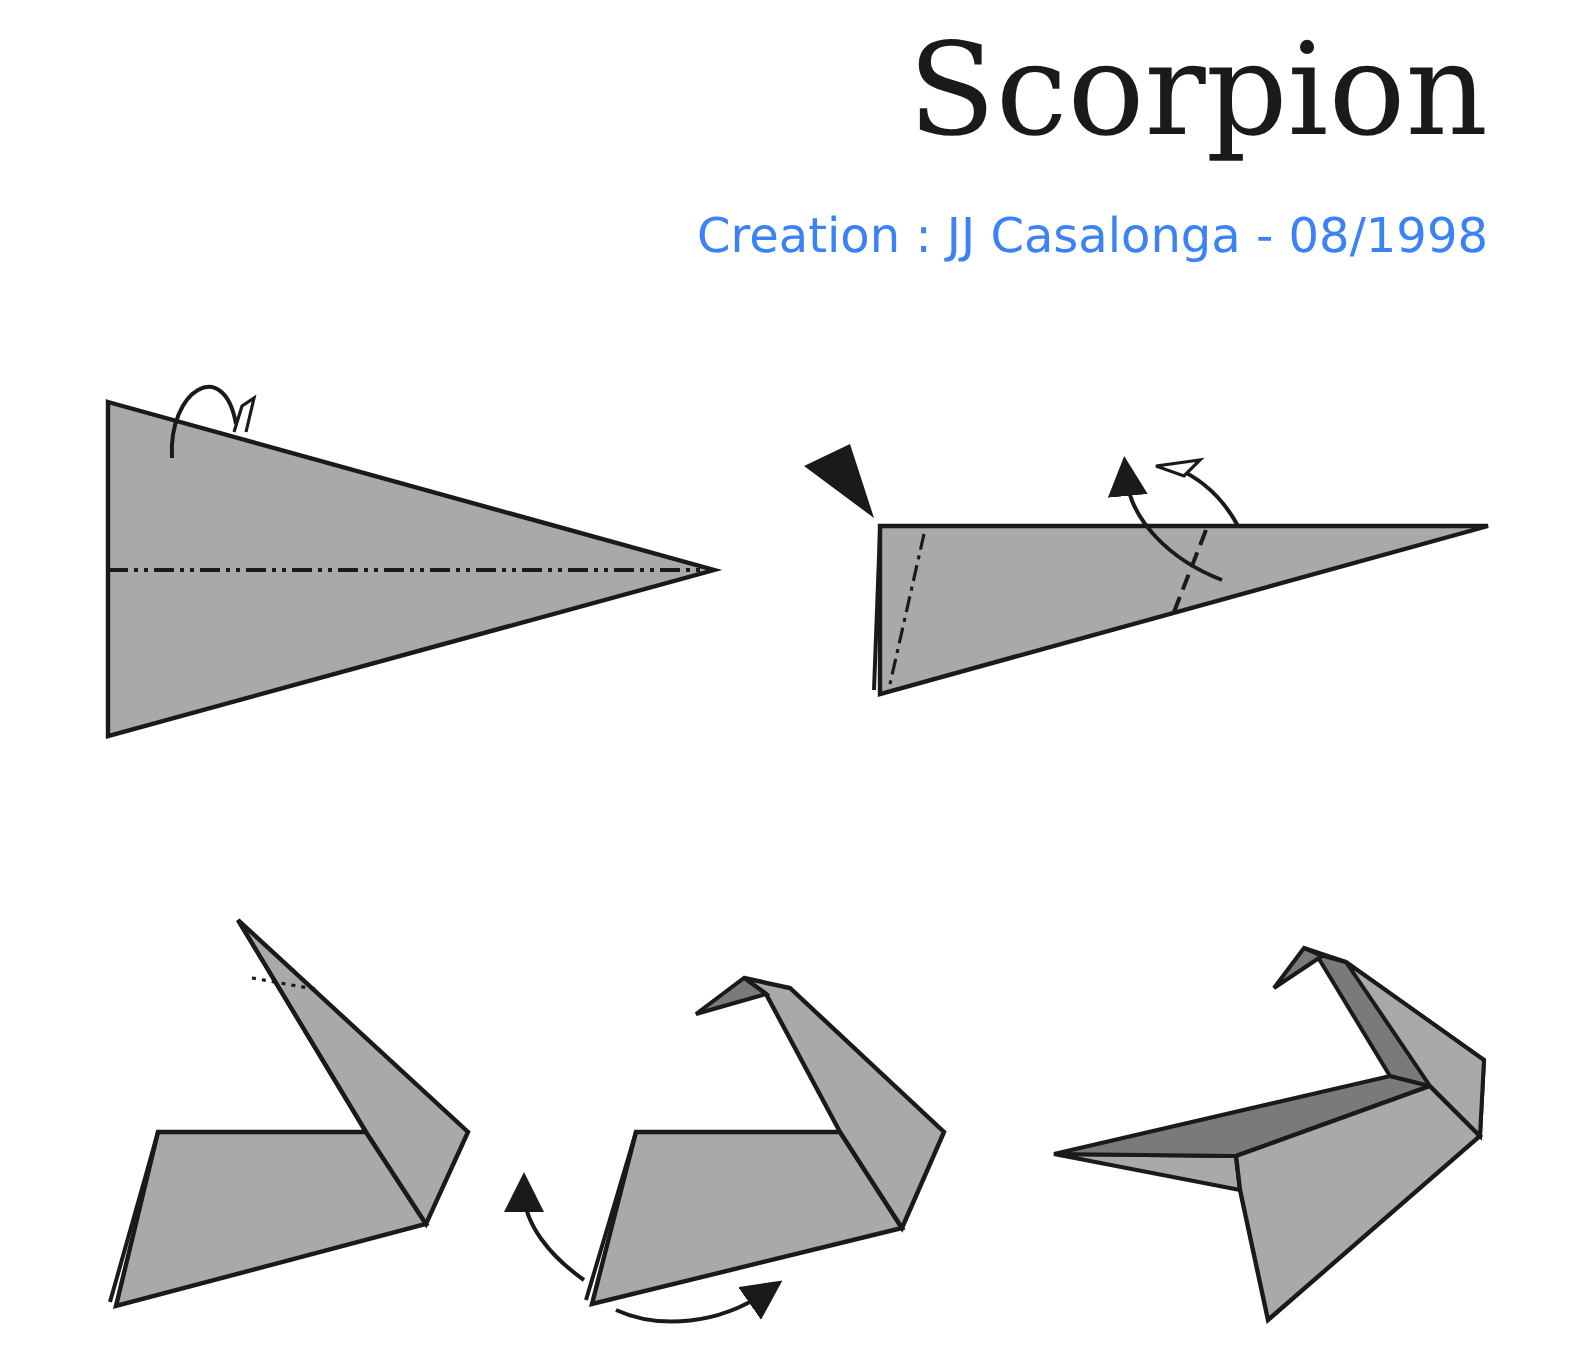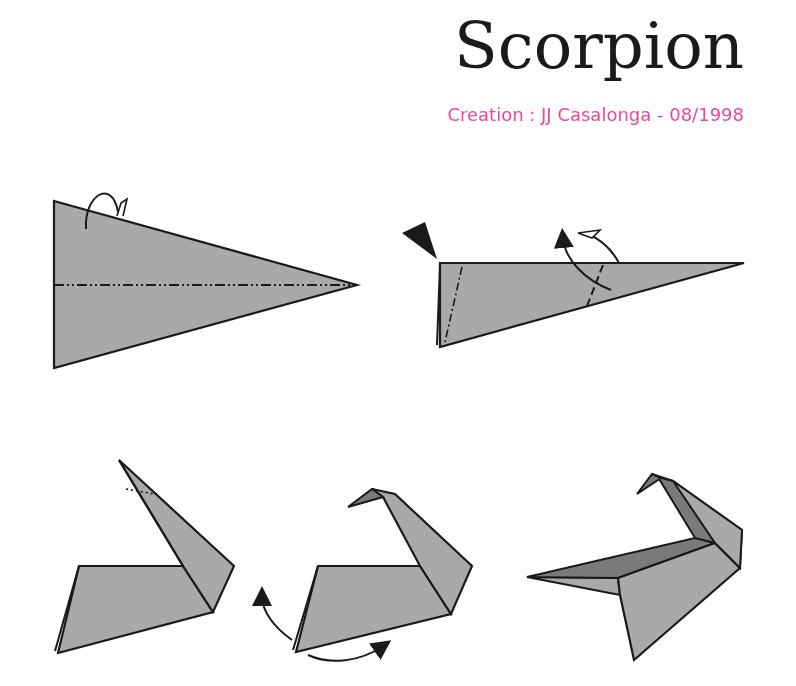--- a/index.html
+++ b/index.html
@@ -5,21 +5,21 @@
   html, body { margin:0; padding:0; background:#ffffff; }
   body { width:796px; height:686px; position:relative; overflow:hidden; }
   .title {
     position:absolute; right:52px; top:14px;
     font-family:"DejaVu Serif","Liberation Serif",serif;
     font-size:64px; color:#1a1a1a; letter-spacing:0px; line-height:1;text-align:right;
   }
   .subtitle {
     position:absolute; right:52px; top:106px;
     font-family:"DejaVu Sans","Liberation Sans",sans-serif;
-    font-size:18px; color:#ec4899; line-height:1;
+    font-size:24px; color:#3b82f6; line-height:1;
   }
   svg.diagram { position:absolute; left:0; top:0; }
 </style>
 </head>
 <body>
 
 <div class="title">Scorpion</div>
 <div class="subtitle">Creation : JJ Casalonga - 08/1998</div>
 
 <svg class="diagram" width="796" height="686" viewBox="0 0 796 686">

